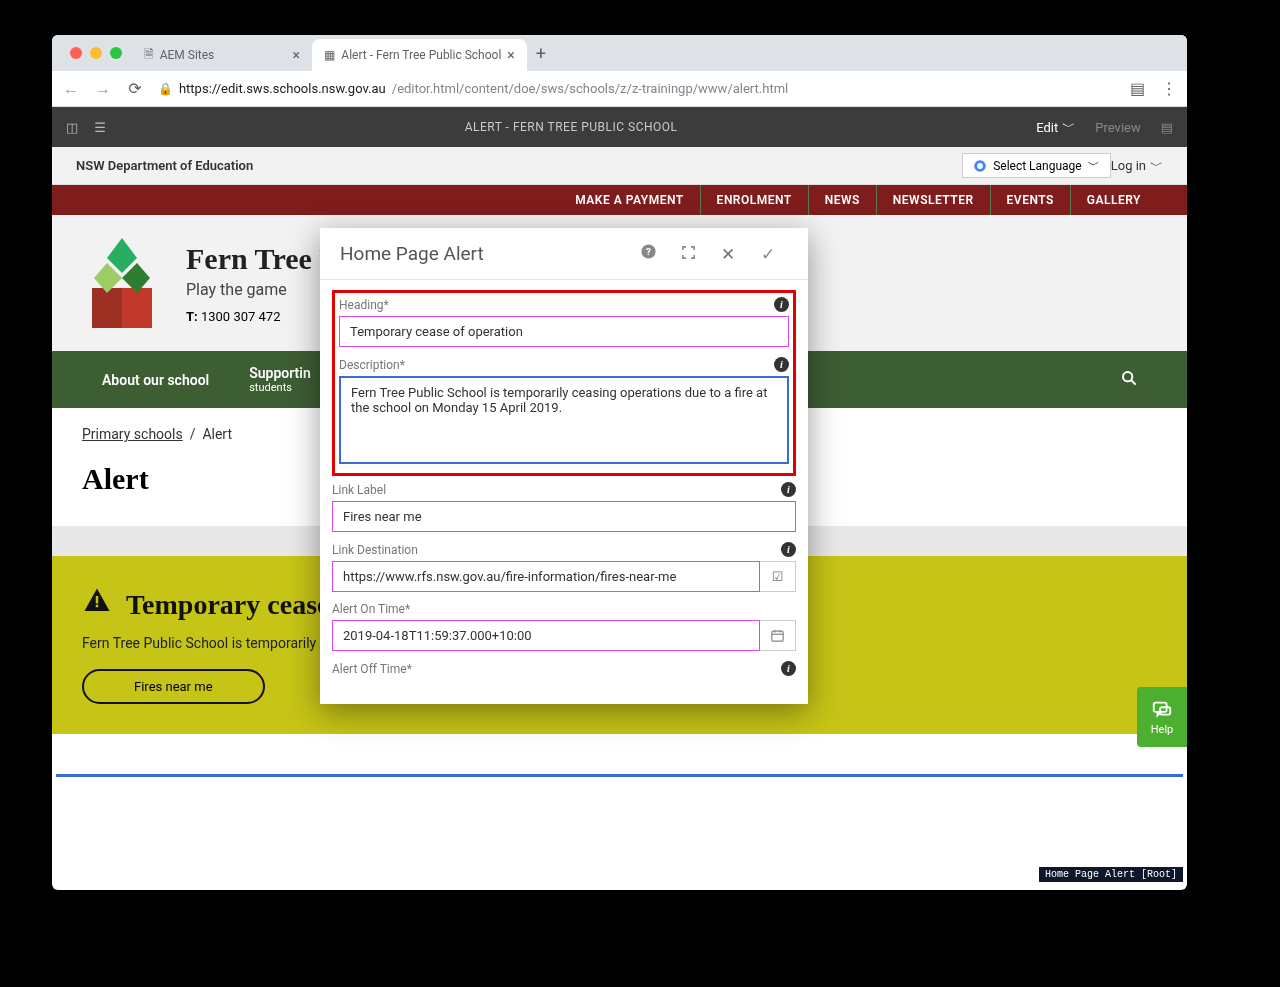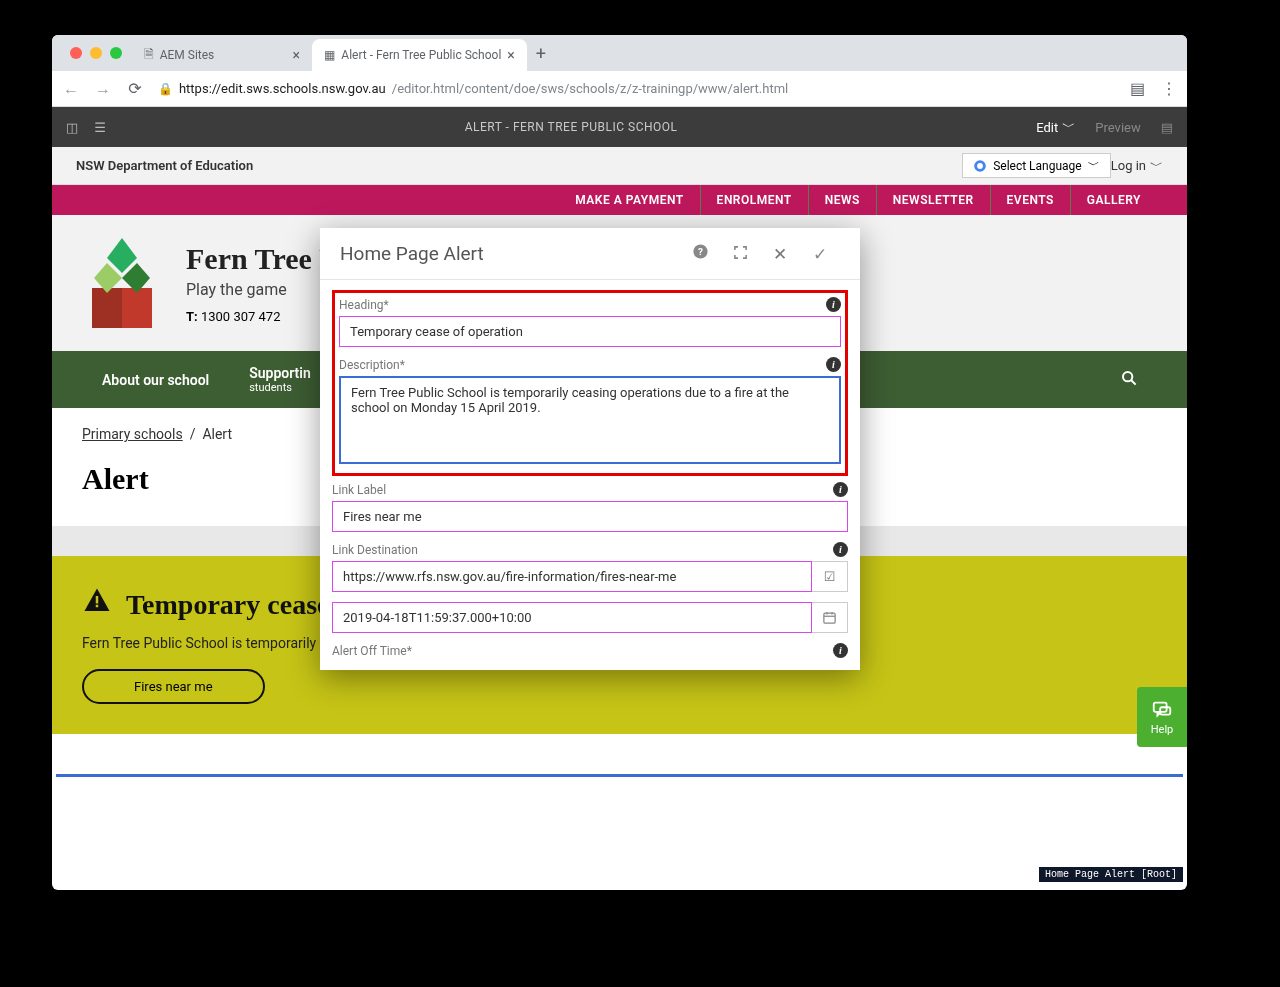--- a/index.html
+++ b/index.html
@@ -30,21 +30,21 @@
 .aem-topbar .tb-right { display: flex; align-items: center; gap: 20px; }
 .aem-topbar .edit { color: #fff; display: flex; align-items: center; gap: 4px; cursor: pointer; }
 .aem-topbar .preview { color: #888; cursor: pointer; }
 
 .site-header { background: #f2f2f2; padding: 6px 24px; display: flex; align-items: center; justify-content: space-between; font-size: 13px; border-bottom: 1px solid #ddd; }
 .dept { font-weight: 600; color: #333; }
 .hdr-right { display: flex; align-items: center; }
 .lang-sel { border: 1px solid #ccc; background: #fff; padding: 3px 10px; font-size: 12px; display: flex; align-items: center; gap: 6px; cursor: pointer; }
 .login { font-size: 13px; color: #333; cursor: pointer; display: flex; gap: 4px; align-items: center; }
 
-.top-nav { background: #be185d; display: flex; justify-content: flex-end; padding-right: 30px; }
+.top-nav { background: #7f1d1d; display: flex; justify-content: flex-end; padding-right: 30px; }
 .top-nav .item { color: #fff; font-size: 12px; font-weight: 600; padding: 8px 16px; letter-spacing: 0.5px; border-left: 1px solid #5a7a50; cursor: pointer; }
 .top-nav .item:first-child { border-left: none; }
 
 .brand-row { background: #f2f2f2; display: flex; align-items: center; gap: 24px; padding: 18px 30px; }
 .logo { width: 80px; height: 100px; position: relative; }
 .logo svg { width: 100%; height: 100%; }
 .brand-text h1 { font-family: Georgia, serif; font-size: 30px; color: #222; font-weight: 700; }
 .brand-text .tag { font-size: 16px; color: #444; margin-top: 4px; }
 .brand-text .phone { font-size: 13px; margin-top: 10px; }
 .brand-text .phone b { font-weight: 700; }
@@ -60,25 +60,25 @@
 .page-h { font-family: Georgia, serif; font-size: 30px; font-weight: 700; padding: 10px 30px 30px; }
 
 .alert-banner { background: #c6c416; padding: 30px; }
 .alert-banner .ah { display: flex; align-items: center; gap: 14px; font-family: Georgia, serif; font-size: 28px; font-weight: 700; color: #111; }
 .alert-banner .adesc { margin-top: 12px; font-size: 14px; color: #222; }
 .alert-btn { display: inline-block; margin-top: 18px; border: 2px solid #111; border-radius: 24px; padding: 8px 50px; font-size: 13px; cursor: pointer; }
 
 .root-label { position: absolute; bottom: 8px; right: 4px; background: #0f172a; color: #fff; font-size: 10px; padding: 2px 6px; font-family: Liberation Mono, monospace; }
 .rail { height: 3px; background: #3b6bd4; margin: 0 4px; }
 
-.dialog { position: absolute; top: 228px; left: 320px; width: 540px; background: #fff; box-shadow: 0 8px 30px rgba(0,0,0,0.4); font-size: 13px; z-index:10; }
+.dialog { position: absolute; top: 228px; left: 320px; width: 488px; background: #fff; box-shadow: 0 8px 30px rgba(0,0,0,0.4); font-size: 13px; z-index:10; }
 .dialog-hdr { display: flex; align-items: center; padding: 14px 20px; border-bottom: 1px solid #e5e5e5; }
 .dialog-hdr .dtitle { font-size: 19px; color: #555; flex: 1; }
 .dialog-hdr .dicon { width: 40px; text-align: center; color: #777; font-size: 17px; cursor: pointer; }
-.dialog-body { padding: 10px 12px 8px; }
+.dialog-body { padding: 10px 12px 24px; }
 .emph { border: 3px solid #e30000; padding: 4px; margin-bottom: 6px; }
 .fld { margin-bottom: 10px; }
 .fld-label { display: flex; justify-content: space-between; align-items: center; color: #777; font-size: 12px; margin-bottom: 4px; }
 .info-i { width: 15px; height: 15px; border-radius: 50%; background: #333; color: #fff; font-size: 10px; display: inline-flex; align-items: center; justify-content: center; font-style: italic; font-family: Georgia, serif; font-weight: bold; }
 .fld input, .fld textarea { width: 100%; border: 1px solid #d946ef; padding: 7px 10px; font-size: 13px; font-family: inherit; color: #333; }
 .fld textarea { height: 88px; resize: none; border: 2px solid #3b6bd4; }
 .inp-group { display: flex; }
 .inp-group input { flex: 1; }
 .inp-group .addon { width: 36px; border: 1px solid #ccc; border-left: none; display: flex; align-items: center; justify-content: center; color: #777; cursor: pointer; }
 
@@ -286,20 +286,23 @@
       <div class="fld-label">
           <span>Link Destination</span>
           <span class="info-i">i</span>
         </div>
       <div class="inp-group">
         <input value="https://www.rfs.nsw.gov.au/fire-information/fires-near-me" style="">
         <div class="addon">☑</div>
       </div>
     </div>
     <div class="fld">
+      <div class="fld-label">
+          <span>Alert On Time*</span>
+        </div>
       <div class="inp-group">
         <input value="2019-04-18T11:59:37.000+10:00" style="">
         <div class="addon">
           <svg width="15" height="15" viewBox="0 0 24 24" fill="none" stroke="#888" stroke-width="2">
               <rect x="3" y="5" width="18" height="16" rx="2"></rect>
               <line x1="3" y1="10" x2="21" y2="10"></line>
               <line x1="8" y1="3" x2="8" y2="7"></line>
               <line x1="16" y1="3" x2="16" y2="7"></line>
             </svg>
         </div>

